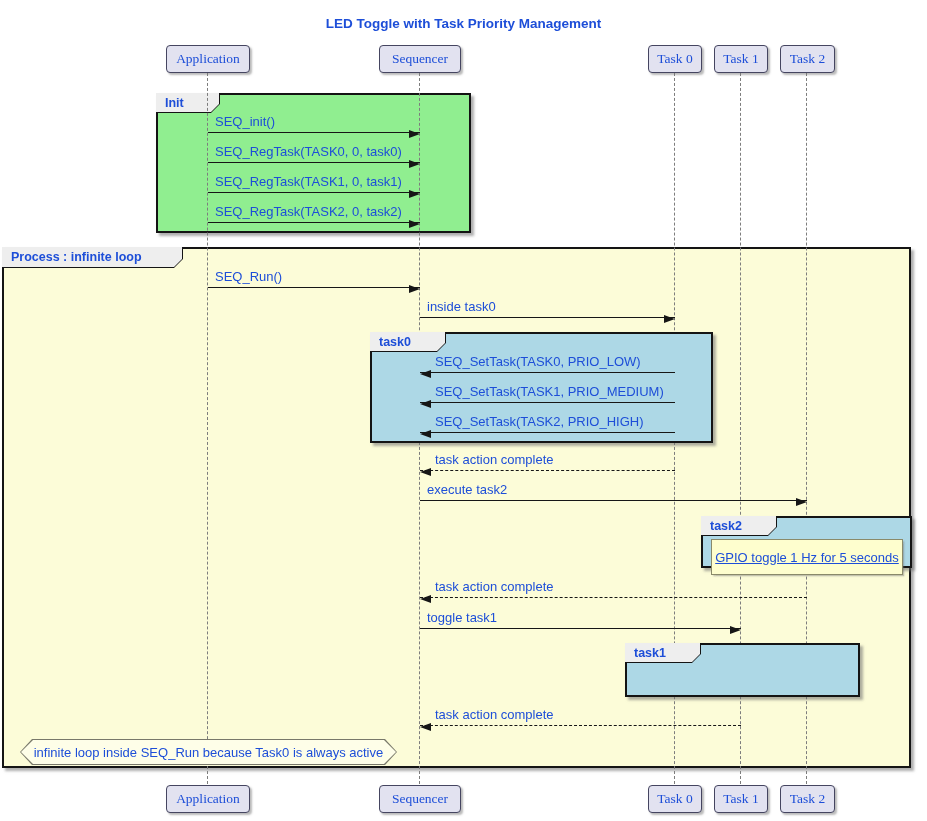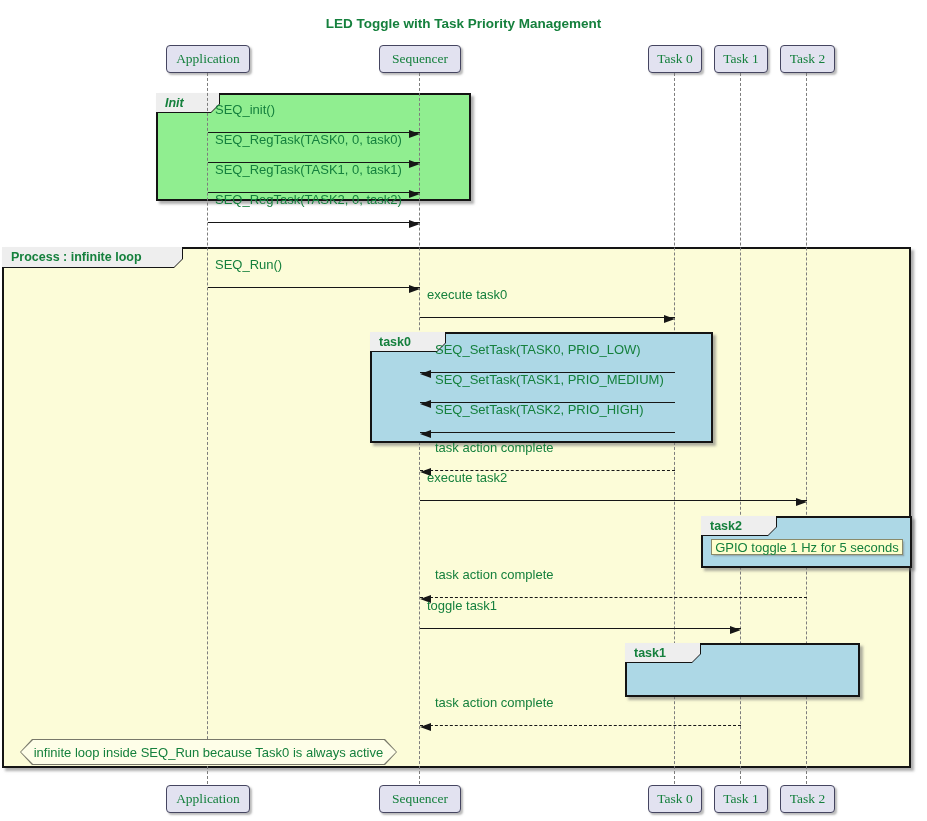--- a/index.html
+++ b/index.html
@@ -1,18 +1,18 @@
 <!DOCTYPE html>
 <html><head>
 <meta charset="utf-8">
 <style>
   html,body { margin:0; padding:0; background:#ffffff; }
   .diagram {
     position:relative; width:927px; height:821px; background:#ffffff;
-    font-family:"Liberation Sans", sans-serif; color:#15803d; overflow:hidden;
+    font-family:"Liberation Sans", sans-serif; color:#1d4ed8; overflow:hidden;
   }
   .title {
     position:absolute; top:16px; left:0; width:927px; text-align:center;
     font-size:13.5px; font-weight:bold;
   }
   .participant {
     position:absolute; height:28px; background:#E2E2F0; border:1px solid #454560;
     border-radius:4px; box-sizing:border-box; display:flex; align-items:center;
     justify-content:center; font-size:13.5px; box-shadow:2px 2px 2px rgba(120,120,120,0.5);
     z-index:4;
@@ -31,21 +31,21 @@
     clip-path:polygon(0 0, 100% 0, 100% calc(100% - 9px), calc(100% - 9px) 100%, 0 100%);
   }
   .ghdr-in {
     position:absolute; inset:0 1px 1px 0; background:#EEEEEE;
     clip-path:polygon(0 0, 100% 0, 100% calc(100% - 8px), calc(100% - 8px) 100%, 0 100%);
     display:flex; align-items:center; padding:0 14px 0 9px; box-sizing:border-box;
     font-size:12.5px; font-weight:bold; white-space:nowrap;
   }
   .msg { position:absolute; height:21px; z-index:5; }
   .msg .lbl {
-    position:absolute; bottom:16px; left:7px; white-space:nowrap; font-size:13px;
+    position:absolute; bottom:4px; left:7px; white-space:nowrap; font-size:13px;
   }
   .msg.from-right .lbl { left:15px; }
   .msg .line { position:absolute; left:0; right:0; bottom:0; border-bottom:1.2px solid #161616; }
   .msg.dashed .line { border-bottom:1px dashed #161616; }
   .msg .head { position:absolute; width:0; height:0; bottom:-5px; }
   .msg .head.right {
     right:0; border-top:4.5px solid transparent; border-bottom:4.5px solid transparent;
     border-left:11px solid #161616;
   }
   .msg .head.left {
@@ -67,21 +67,21 @@
     display:flex; align-items:center; justify-content:center; font-size:13px; white-space:nowrap;
   }
 </style>
 </head>
 <body>
 
 <div class="diagram">
 
   <div class="title">LED Toggle with Task Priority Management</div>
 
-  <div class="group" style="left:156px; top:93px; width:315px; height:108px; background:#90EE90;font-style:italic;">
+  <div class="group" style="left:156px; top:93px; width:315px; height:140px; background:#90EE90;">
     <div class="ghdr" style="width:64px; height:20px;">
       <div class="ghdr-in">Init</div>
     </div>
   </div>
 
   <div class="group" style="left:2px; top:247px; width:909px; height:521px; background:#FCFCD8;">
     <div class="ghdr" style="width:181px; height:21px;">
       <div class="ghdr-in">Process : infinite loop</div>
     </div>
   </div>
@@ -161,21 +161,21 @@
     <div class="lbl">SEQ_RegTask(TASK2, 0, task2)</div>
     <div class="line"></div>
     <div class="head right"></div>
   </div>
   <div class="msg" style="left:208px; top:267px; width:212px;">
     <div class="lbl">SEQ_Run()</div>
     <div class="line"></div>
     <div class="head right"></div>
   </div>
   <div class="msg" style="left:420px; top:297px; width:255px;">
-    <div class="lbl">execute task0</div>
+    <div class="lbl">inside task0</div>
     <div class="line"></div>
     <div class="head right"></div>
   </div>
   <div class="msg from-right" style="left:420px; top:352px; width:255px;">
     <div class="lbl">SEQ_SetTask(TASK0, PRIO_LOW)</div>
     <div class="line"></div>
     <div class="head left"></div>
   </div>
   <div class="msg from-right" style="left:420px; top:382px; width:255px;">
     <div class="lbl">SEQ_SetTask(TASK1, PRIO_MEDIUM)</div>
@@ -206,21 +206,21 @@
     <div class="lbl">toggle task1</div>
     <div class="line"></div>
     <div class="head right"></div>
   </div>
   <div class="msg from-right dashed" style="left:420px; top:705px; width:321px;">
     <div class="lbl">task action complete</div>
     <div class="line"></div>
     <div class="head left"></div>
   </div>
 
-  <div class="note" style="left:711px; top:539px; width:192px; height:16px;">
+  <div class="note" style="left:711px; top:539px; width:192px; height:36px;text-decoration:underline;">
     <span>GPIO toggle 1 Hz for 5 seconds</span>
   </div>
 
   <div class="hexnote" style="left:20px; top:739px; width:377px; height:26px;">
     <div class="hexnote-in">infinite loop inside SEQ_Run because Task0 is always active</div>
   </div>
 
 </div>
 
 </body></html>

